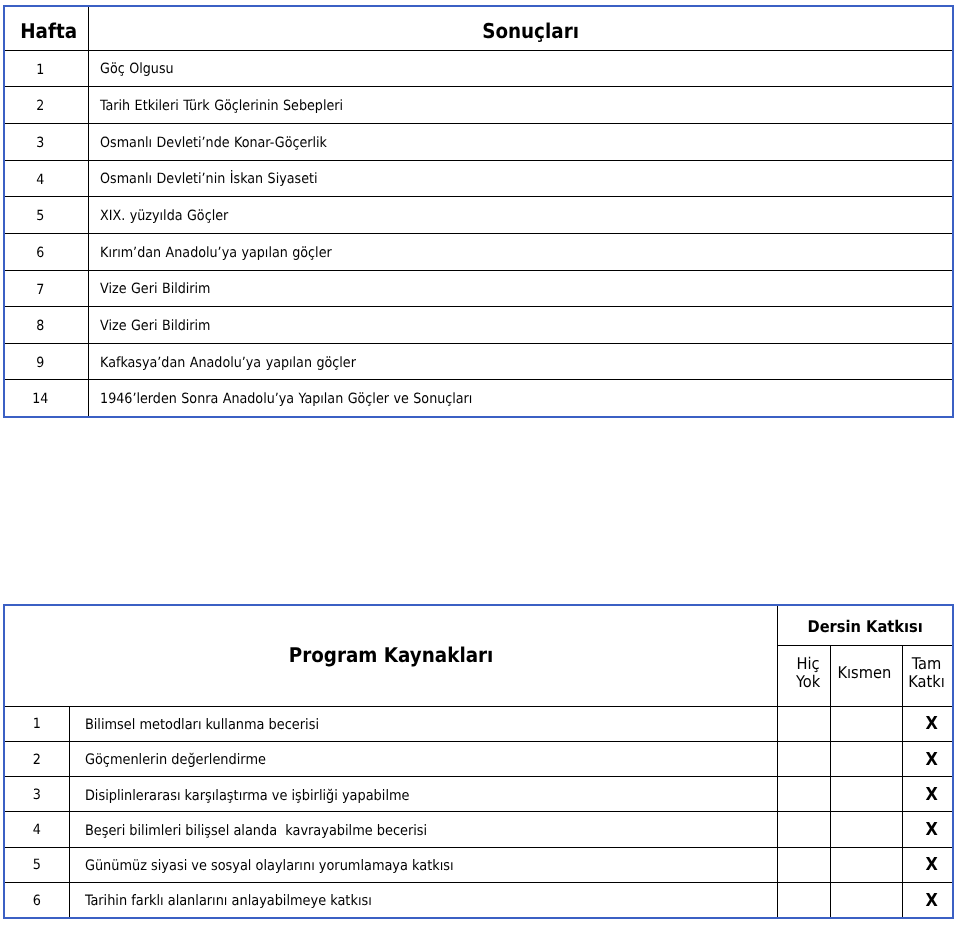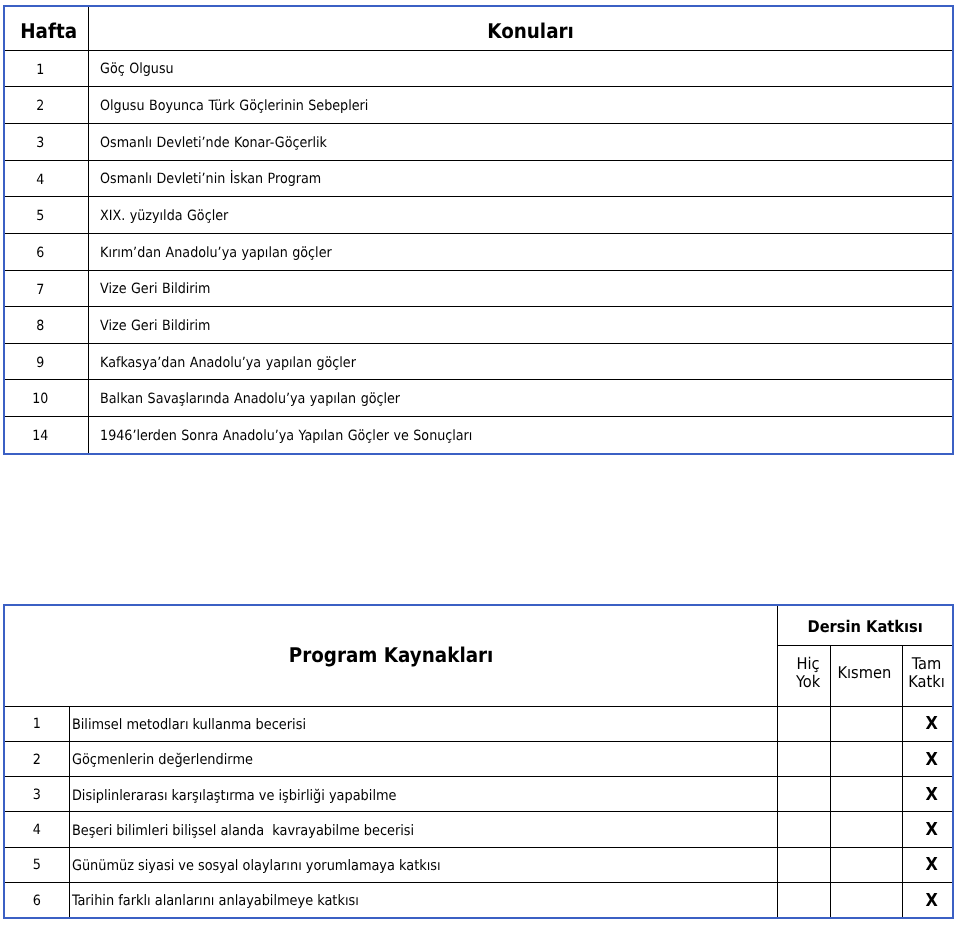--- a/index.html
+++ b/index.html
@@ -26,21 +26,21 @@
   #t1 tr.hdr td.ctr .tx{left:4.5px;}
   #t1 tr.body td{height:35.67px;}
   #t1 tr.body .tx{top:2px;}
   #t1 tr.body td.num .tx{left:-6.5px;}
 
   
   #t2{left:2.9px;top:603.8px;width:951.2px;}
   #t2 td{font-size:14.35px;white-space:pre;text-decoration:underline;}
   #t2 td.num{text-align:center;font-size:14.2px;}
   #t2 tr.body .tx{top:1.5px;}
-  #t2 td.txt{padding-left:2px;}
+  #t2 td.txt{padding-left:15px;}
   #t2 td.title{font-weight:bold;font-size:20.4px;text-align:center;}
   #t2 td.grp{font-weight:bold;font-size:16.3px;text-align:center;height:39.6px;}
   #t2 td.grp .tx{top:1.2px;}
   #t2 td.lvl{text-align:center;font-size:16.3px;height:59.2px;line-height:1.104;}
   #t2 td.lvl .tx{top:-2.6px;}
   #t2 td.lvl.c0 .tx{left:4px;}
   #t2 td.lvl.c1 .tx{left:-2px;}
   #t2 td.lvl.c2 .tx{left:-1px;}
   #t2 tr.body td{height:34.25px;}
   #t2 td.mark{font-weight:bold;font-size:17.8px;text-align:center;}
@@ -52,61 +52,57 @@
 <div class="page">
 
   <table class="tbl" id="t1">
     <colgroup>
         <col style="width:85.1px">
         <col>
       </colgroup>
     <tbody id="t1body">
         <tr class="hdr">
           <td class="num"><span class="tx">Hafta</span></td>
-          <td class="txt ctr"><span class="tx">Konuları</span></td>
+          <td class="txt ctr"><span class="tx">Sonuçları</span></td>
         </tr>
         <tr class="body">
           <td class="num"><span class="tx">1</span></td>
           <td class="txt"><span class="tx">Göç Olgusu</span></td>
         </tr>
         <tr class="body">
           <td class="num"><span class="tx">2</span></td>
-          <td class="txt"><span class="tx">Olgusu Boyunca Türk Göçlerinin Sebepleri</span></td>
+          <td class="txt"><span class="tx">Tarih Etkileri Türk Göçlerinin Sebepleri</span></td>
         </tr>
         <tr class="body">
           <td class="num"><span class="tx">3</span></td>
           <td class="txt"><span class="tx">Osmanlı Devleti’nde Konar-Göçerlik</span></td>
         </tr>
         <tr class="body">
           <td class="num"><span class="tx">4</span></td>
-          <td class="txt"><span class="tx">Osmanlı Devleti’nin İskan Program</span></td>
+          <td class="txt"><span class="tx">Osmanlı Devleti’nin İskan Siyaseti</span></td>
         </tr>
         <tr class="body">
           <td class="num"><span class="tx">5</span></td>
           <td class="txt"><span class="tx">XIX. yüzyılda Göçler</span></td>
         </tr>
         <tr class="body">
           <td class="num"><span class="tx">6</span></td>
           <td class="txt"><span class="tx">Kırım’dan Anadolu’ya yapılan göçler</span></td>
         </tr>
         <tr class="body">
           <td class="num"><span class="tx">7</span></td>
           <td class="txt"><span class="tx">Vize Geri Bildirim</span></td>
         </tr>
         <tr class="body">
           <td class="num"><span class="tx">8</span></td>
           <td class="txt"><span class="tx">Vize Geri Bildirim</span></td>
         </tr>
         <tr class="body">
           <td class="num"><span class="tx">9</span></td>
           <td class="txt"><span class="tx">Kafkasya’dan Anadolu’ya yapılan göçler</span></td>
-        </tr>
-        <tr class="body">
-          <td class="num"><span class="tx">10</span></td>
-          <td class="txt"><span class="tx">Balkan Savaşlarında Anadolu’ya yapılan göçler</span></td>
         </tr>
         <tr class="body">
           <td class="num"><span class="tx">14</span></td>
           <td class="txt"><span class="tx">1946’lerden Sonra Anadolu’ya Yapılan Göçler ve Sonuçları</span></td>
         </tr>
       </tbody>
   </table>
 
   <table class="tbl" id="t2">
     <colgroup>

